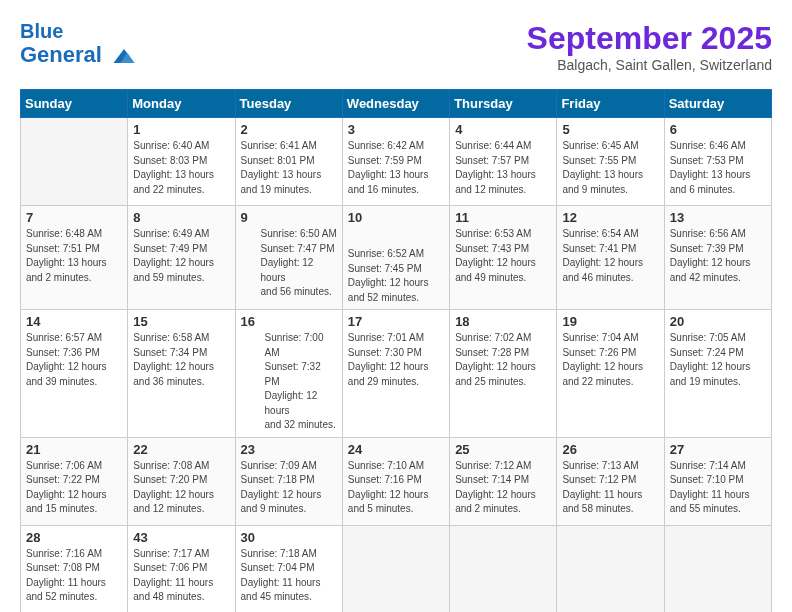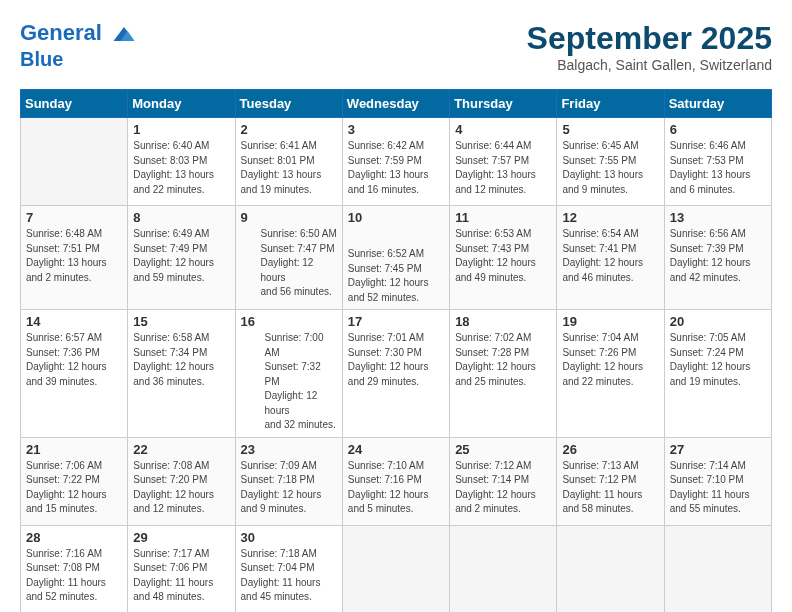--- a/index.html
+++ b/index.html
@@ -33,21 +33,21 @@
       width: 28px;
       height: 28px;
       margin-left: 2px;
     }
     .title-block {
       text-align: right;
     }
     .month-title {
       font-size: 32px;
       font-weight: bold;
-      color: #0c4a6e;
+      color: #6d28d9;
     }
     .location {
       font-size: 14px;
       color: #555;
     }
     table {
       width: 100%;
       border-collapse: collapse;
       table-layout: fixed;
     }
@@ -89,28 +89,28 @@
     td.empty {
       background-color: #f5f5f5 !important;
     }
   </style>
 </head>
 <body>
 
 <div class="header">
   <div class="logo">
     <div>
+      <div class="logo-text" style="color:#1a6bba;font-size:20px;">Blue</div>
       <div class="logo-text">
         <span>General</span>
         <svg class="logo-icon" viewBox="0 0 40 30" style="display:inline-block;vertical-align:middle;margin-left:2px;">
           <polygon points="5,25 20,5 35,25" fill="#1a6bba"></polygon>
           <polygon points="15,25 25,10 35,25" fill="#4a9fd4" opacity="0.7"></polygon>
         </svg>
       </div>
-      <div class="logo-text" style="color:#1a6bba;font-size:20px;">Blue</div>
     </div>
   </div>
   <div class="title-block">
     <div class="month-title">September 2025</div>
     <div class="location">Balgach, Saint Gallen, Switzerland</div>
   </div>
 </div>
 
 <table>
   <thead>
@@ -325,21 +325,21 @@
       </tr>
       <tr>
         <td>
           <div class="day-num">28</div>
           <div class="day-info" style="white-space: pre-line;">Sunrise: 7:16 AM
 Sunset: 7:08 PM
 Daylight: 11 hours
 and 52 minutes.</div>
         </td>
         <td>
-          <div class="day-num">29</div>
+          <div class="day-num">43</div>
           <div class="day-info" style="white-space: pre-line;">Sunrise: 7:17 AM
 Sunset: 7:06 PM
 Daylight: 11 hours
 and 48 minutes.</div>
         </td>
         <td>
           <div class="day-num">30</div>
           <div class="day-info" style="white-space: pre-line;">Sunrise: 7:18 AM
 Sunset: 7:04 PM
 Daylight: 11 hours

